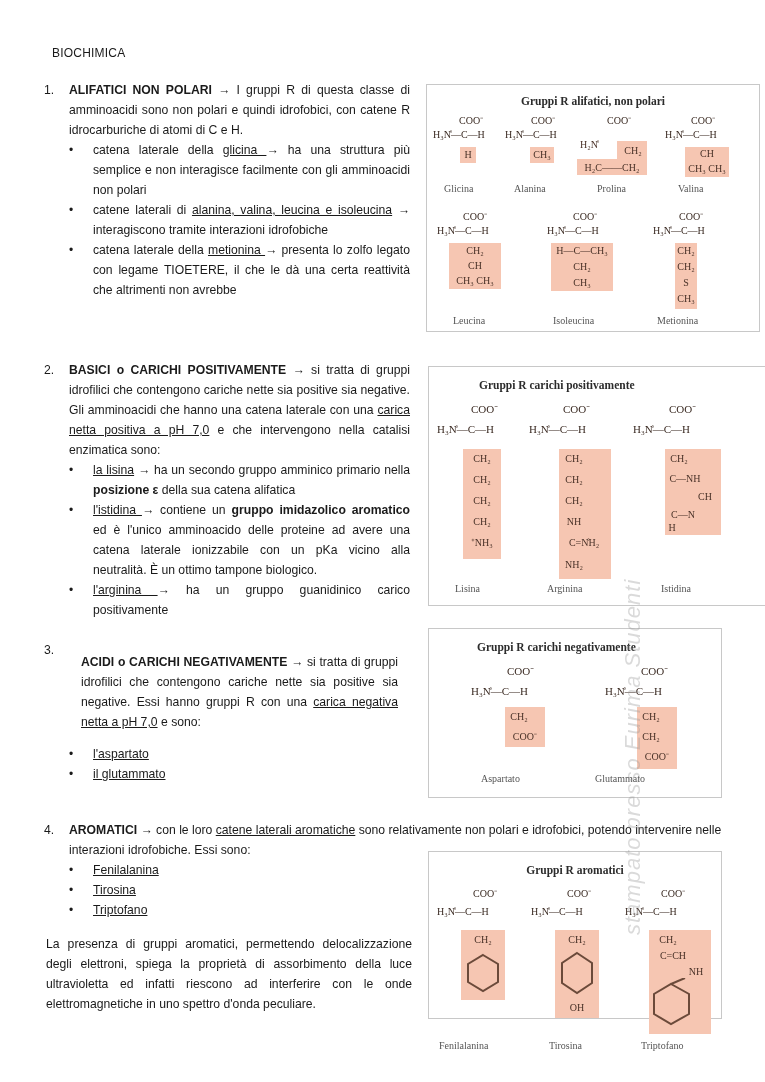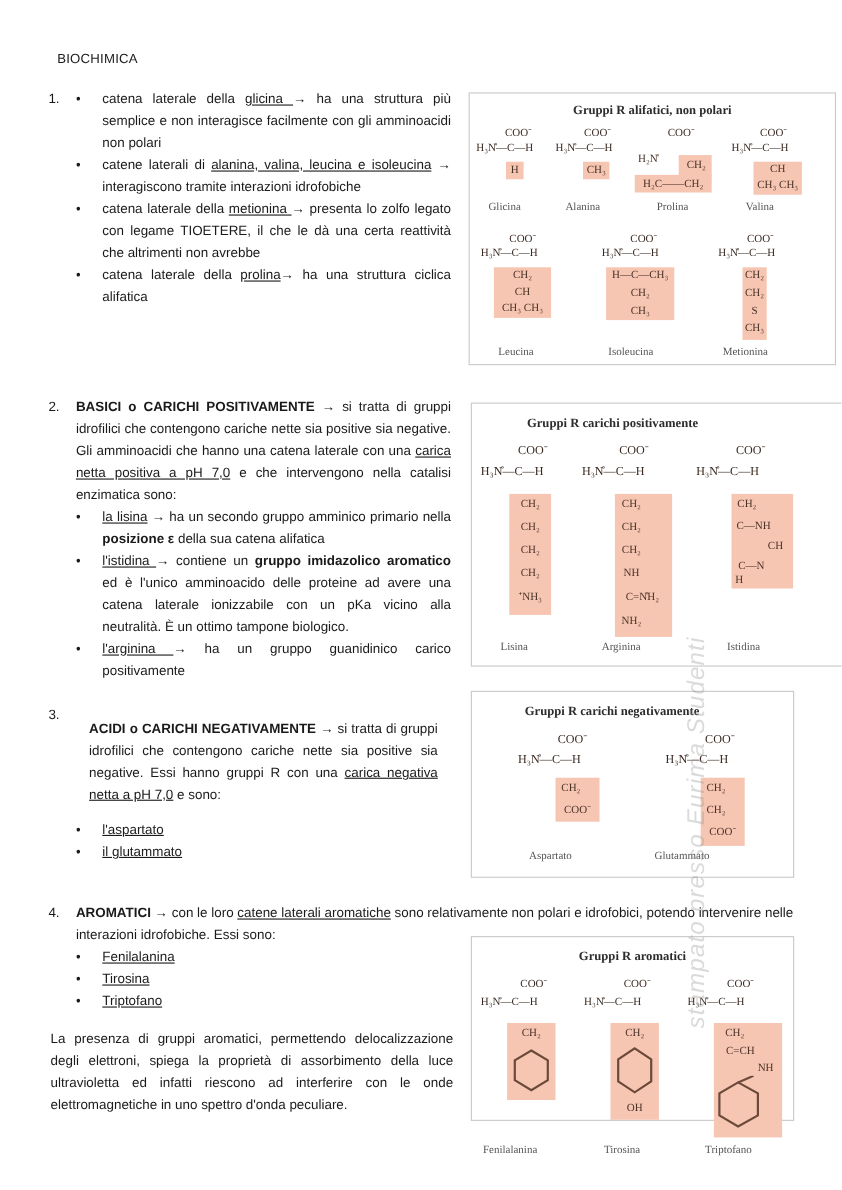--- a/index.html
+++ b/index.html
@@ -30,25 +30,29 @@
                white-space: nowrap; letter-spacing: 1px; }
 </style>
 </head>
 <body>
 
 <div class="page-title">BIOCHIMICA</div>
 
 <div class="section" style="top:80px; width:366px;">
   <span class="sec-num">1.</span>
   <div class="sec-body">
+    <p style="margin:0;">
+      <b>ALIFATICI NON POLARI</b>
+      <span>→</span>
+      <span>I gruppi R di questa classe di amminoacidi sono non polari e quindi idrofobici, con catene R idrocarburiche di atomi di C e H.</span>
+    </p>
     <ul class="bl">
       <li><span>catena laterale della </span><span class="u">glicina </span><span>→ ha una struttura più semplice e non interagisce facilmente con gli amminoacidi non polari</span></li>
       <li><span>catene laterali di </span><span class="u">alanina, valina, leucina e isoleucina</span><span> → interagiscono tramite interazioni idrofobiche</span></li>
       <li><span>catena laterale della </span><span class="u">metionina </span><span>→ presenta lo zolfo legato con legame TIOETERE, il che le dà una certa reattività che altrimenti non avrebbe</span></li>
-      <li><span>catena laterale della </span><span class="u">prolina</span><span>→ ha una struttura ciclica alifatica</span></li>
     </ul>
   </div>
 </div>
 
 <div class="section" style="top:360px; width:366px;">
   <span class="sec-num">2.</span>
   <div class="sec-body">
     <p style="margin:0;">
       <b>BASICI o CARICHI POSITIVAMENTE</b>
       <span>→</span>

